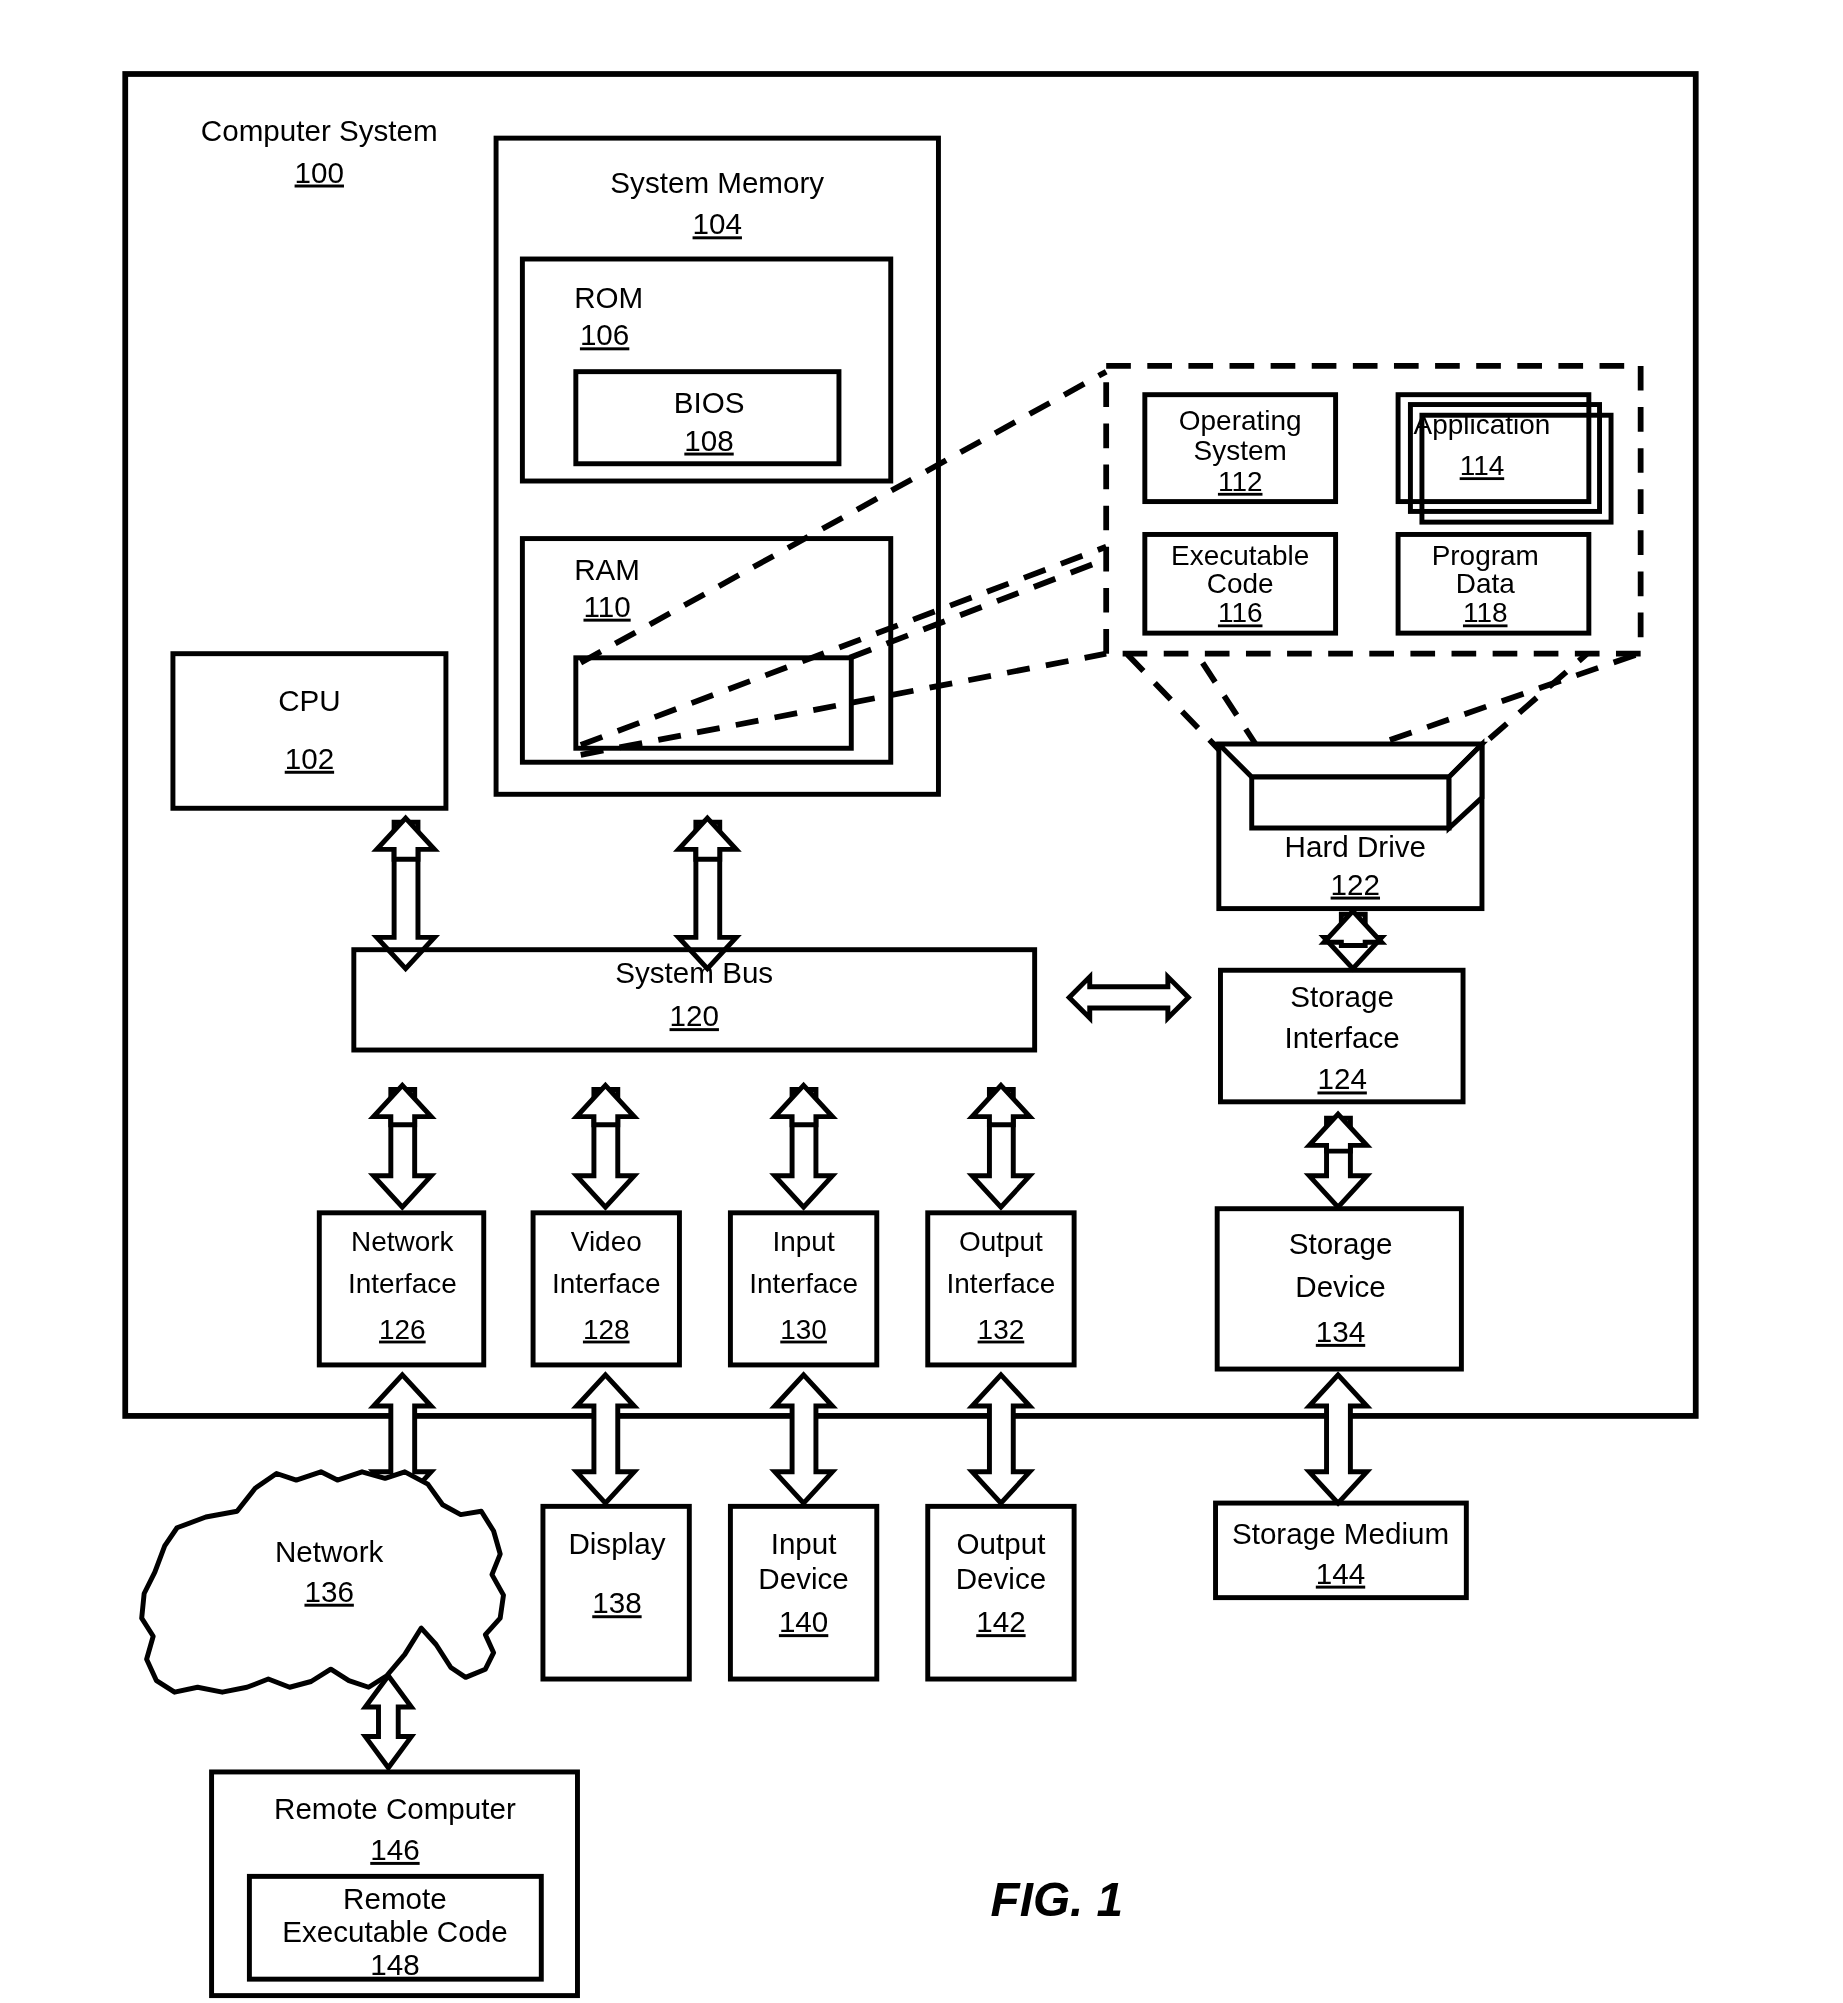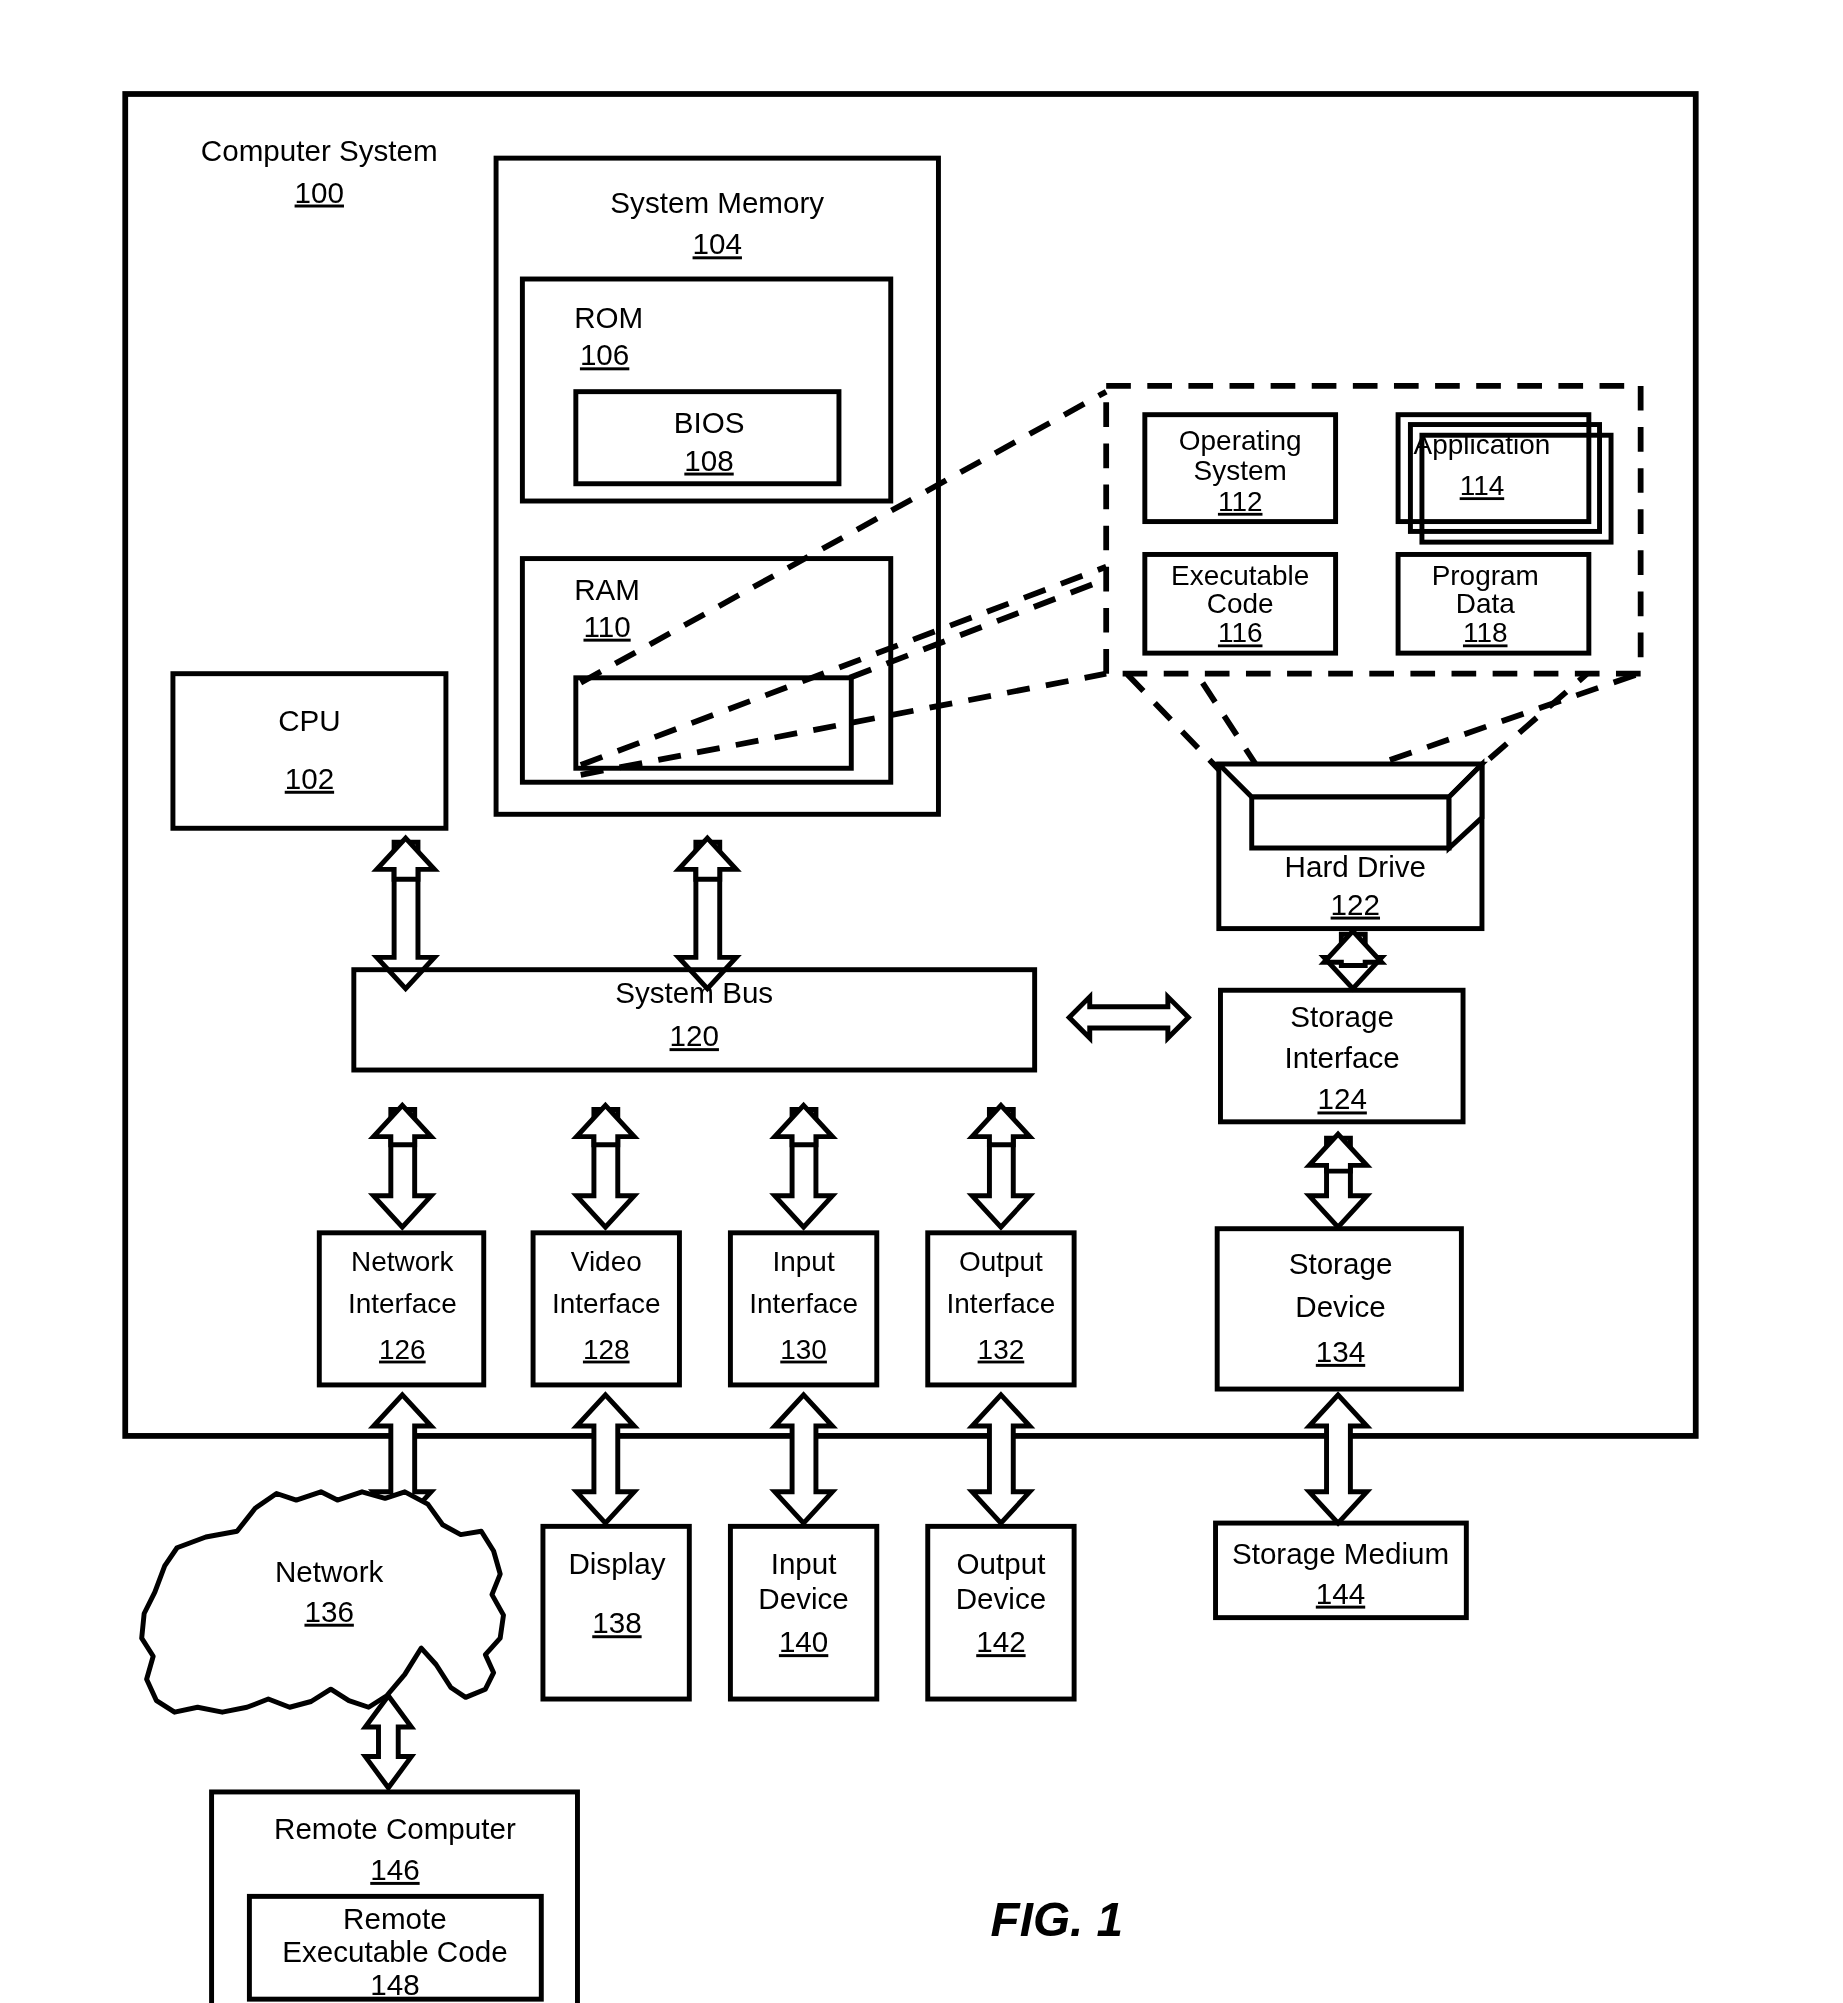--- a/index.html
+++ b/index.html
@@ -11,21 +11,20 @@
   body {
     width: 1844px;
     height: 2003px;
     font-family: "Liberation Sans", sans-serif;
     overflow: hidden;
   }
   #figure-root {
     position: relative;
     width: 1844px;
     height: 1740px;
-    margin-top: 20px;
   }
   svg.diagram {
     display: block;
     width: 1844px;
     height: 2003px;
   }
   .box-line {
     fill: none;
     stroke: #000000;
     stroke-width: 6;

